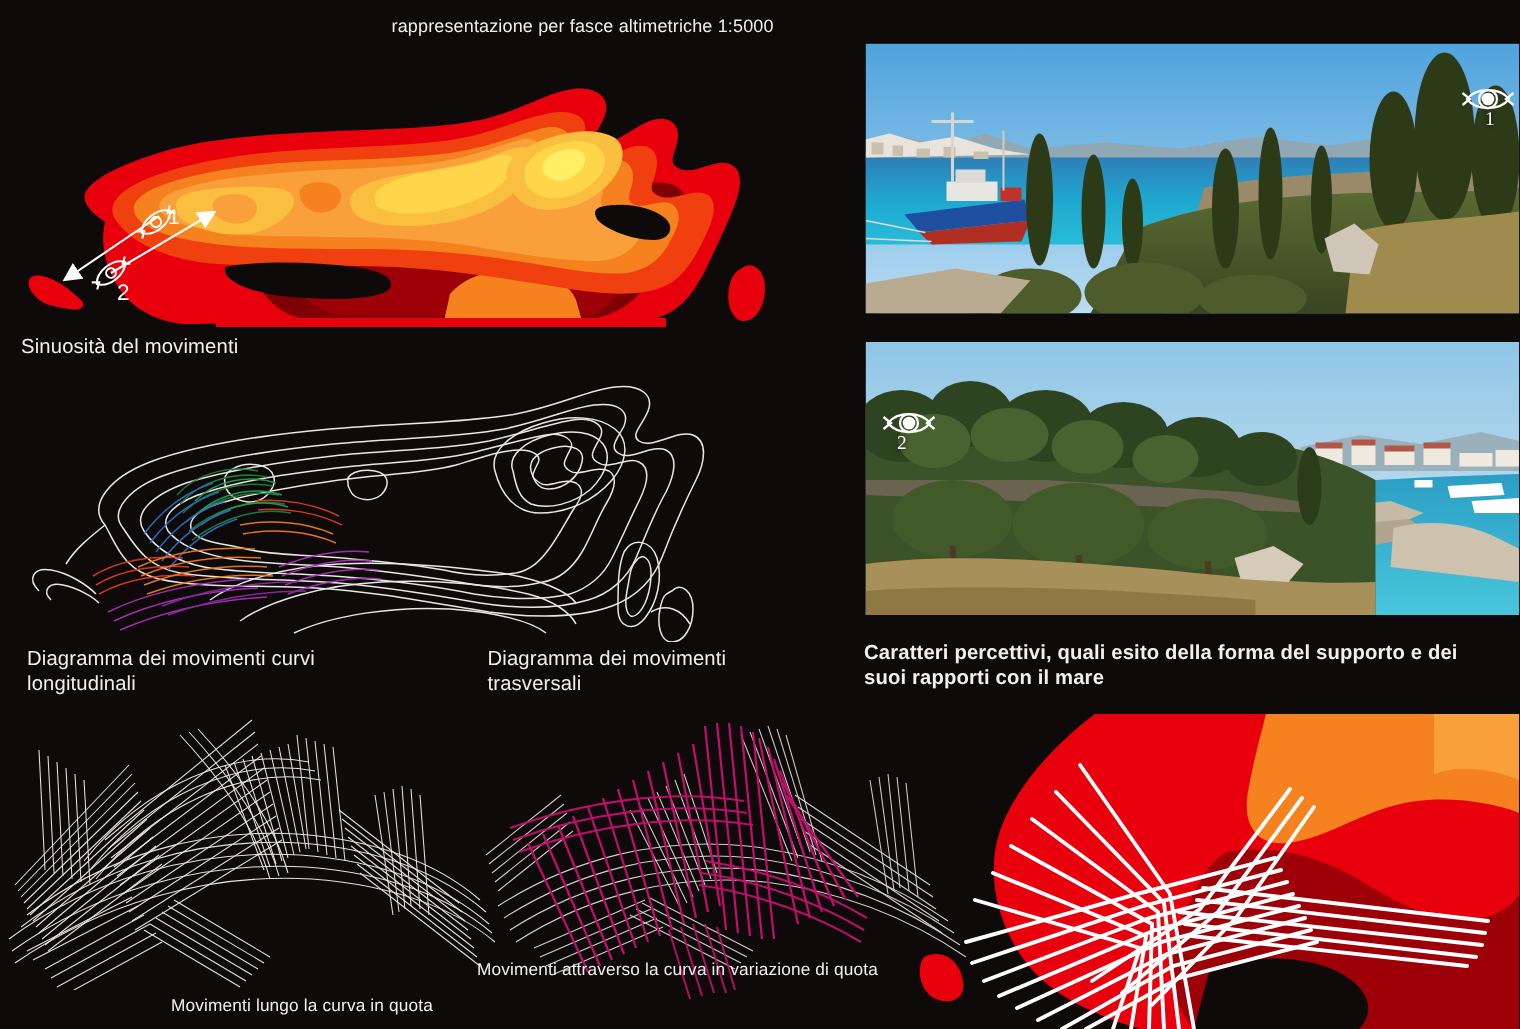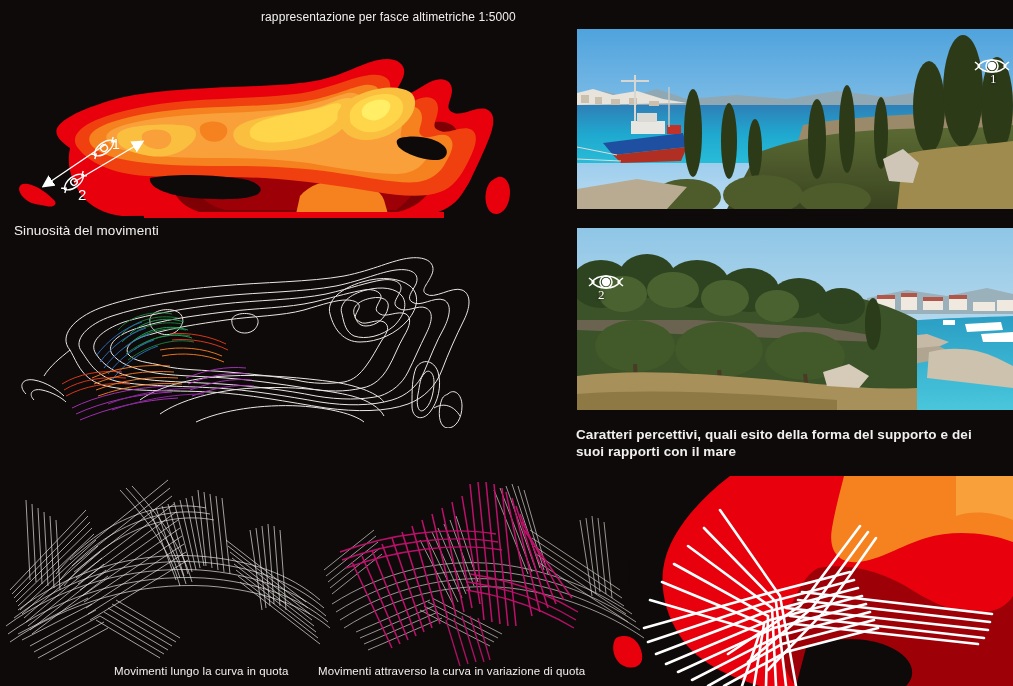--- a/index.html
+++ b/index.html
@@ -468,20 +468,24 @@
           <path fill="none" d="M192,158 C214,150 234,146 254,148"></path>
         </g>
         <g stroke="#8c2aa0">
           <path fill="none" d="M108,166 C134,156 166,150 198,150"></path>
           <path fill="none" d="M112,172 C140,162 172,156 204,156"></path>
         </g>
       </g>
     </svg>
   </div>
 
+  <div class="txt" style="left:18px;top:430px;">Diagramma dei movimenti curvi
+longitudinali</div>
+  <div class="txt" style="left:325px;top:430px;">Diagramma dei movimenti
+trasversali</div>
   <div class="txt" style="left:576px;top:426px;font-weight:bold;">Caratteri percettivi, quali esito della forma del supporto e dei
 suoi rapporti con il mare</div>
 
   <div class="panel" id="heatdetail">
     <svg width="413" height="210" viewBox="0 0 413 210">
       <rect width="413" height="210" fill="#0d0a09"></rect>
       <path fill="#e8000d" d="M130,0 L413,0 L413,210 L160,210 C120,198 94,182 80,160
         C64,136 58,106 66,80 C74,54 98,24 130,0 Z"></path>
       <path fill="#f5821f" d="M244,0 L413,0 L413,66 C386,56 352,54 326,62
         C300,70 280,84 258,86 C238,88 228,74 232,52 C235,34 240,16 244,0 Z"></path>
@@ -751,15 +755,15 @@
           <path d="M142,146 L156,192"></path>
         <path d="M150,146 L164,192"></path>
           <path d="M158,148 L170,190"></path>
       </g>
 
       <path d="M296,168 C308,162 320,170 322,184 C324,196 314,200 304,196 C294,192 290,176 296,168 Z" fill="#e8000d"></path>
     </svg>
   </div>
 
   <div class="txt txt-sm" style="left:114px;top:664px;">Movimenti lungo la curva in quota</div>
-  <div class="txt txt-sm" style="left:318px;top:664px;">Movimenti attraverso la curva in variazione di quota</div>
+  <div class="txt txt-sm" style="left:318px;top:640px;">Movimenti attraverso la curva in variazione di quota</div>
 
 </div>
 
 </body></html>

